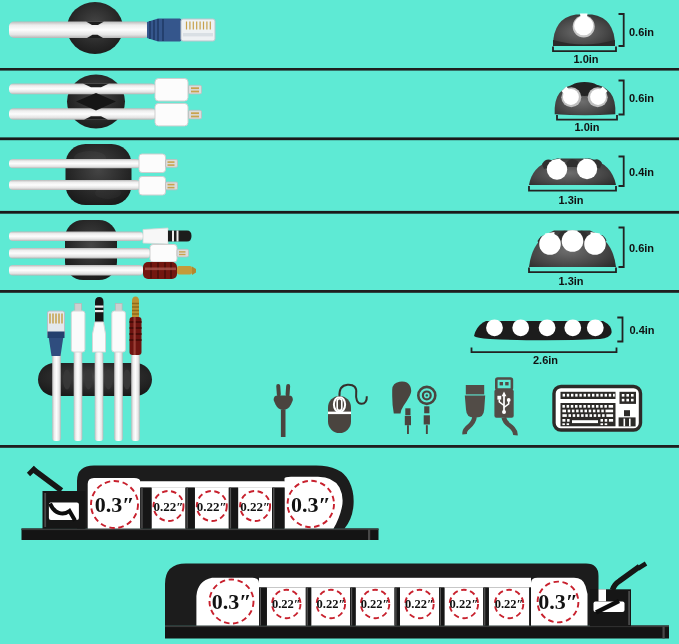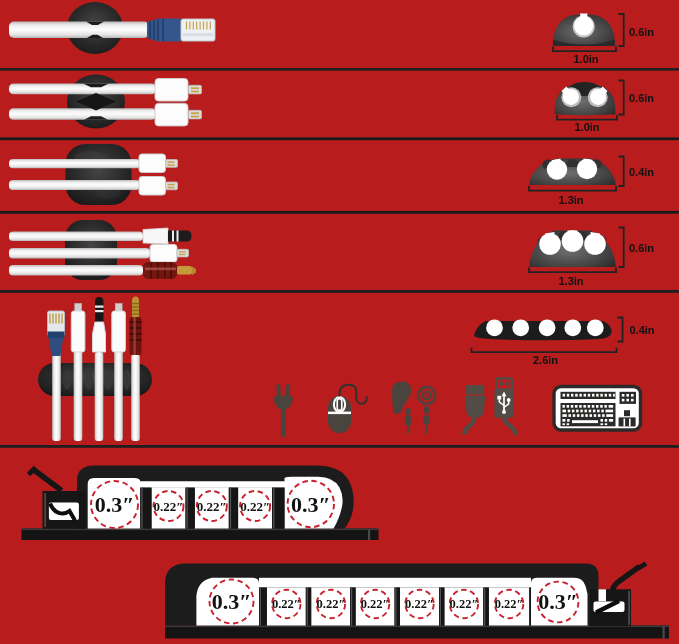--- a/index.html
+++ b/index.html
@@ -1,16 +1,16 @@
 <!DOCTYPE html>
 <html><head>
 <meta charset="utf-8">
 <style>
   html,body{margin:0;padding:0;background:#fff;}
-  #stage{position:relative;width:679px;height:644px;background:#b91c1c;overflow:hidden;
+  #stage{position:relative;width:679px;height:644px;background:#5eead4;overflow:hidden;
          font-family:"Liberation Sans", sans-serif;}
   svg{display:block;}
 </style>
 </head>
 <body>
 <div id="stage">
 <svg width="679" height="644" viewBox="0 0 679 644">
 <defs>
   <linearGradient id="cabH" x1="0" y1="0" x2="0" y2="1">
     <stop offset="0" stop-color="#b9b9b9"></stop>

